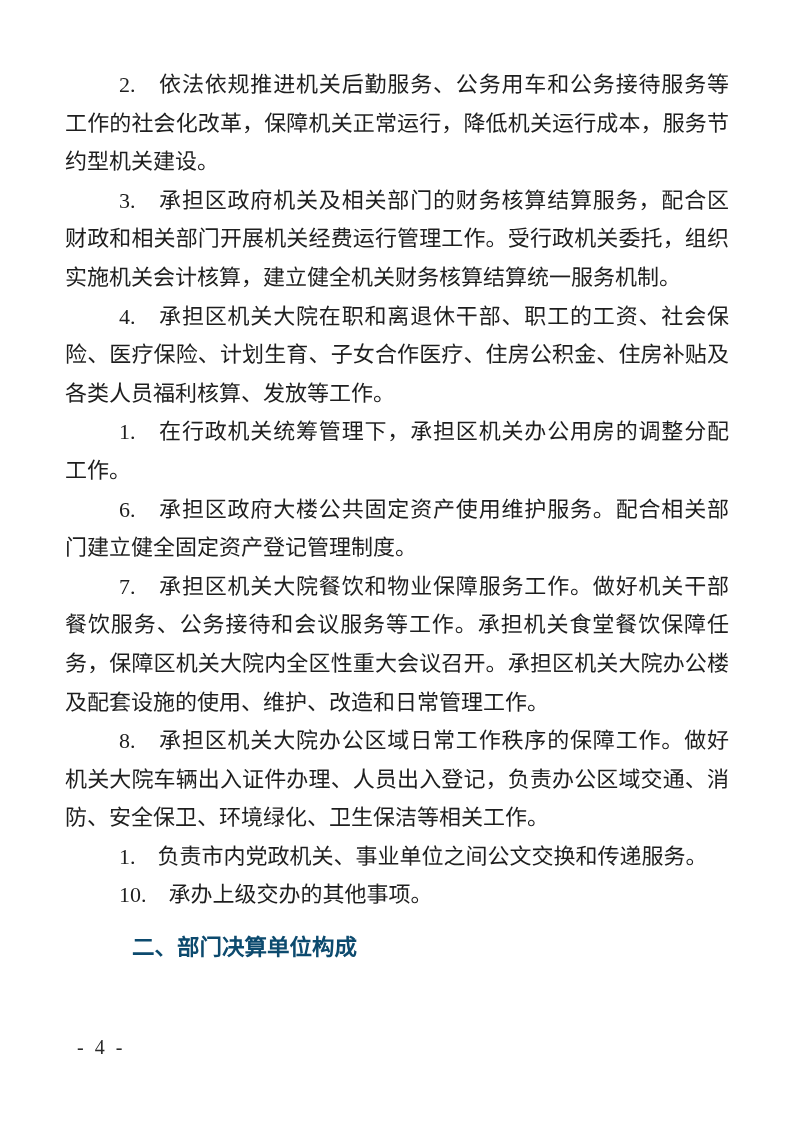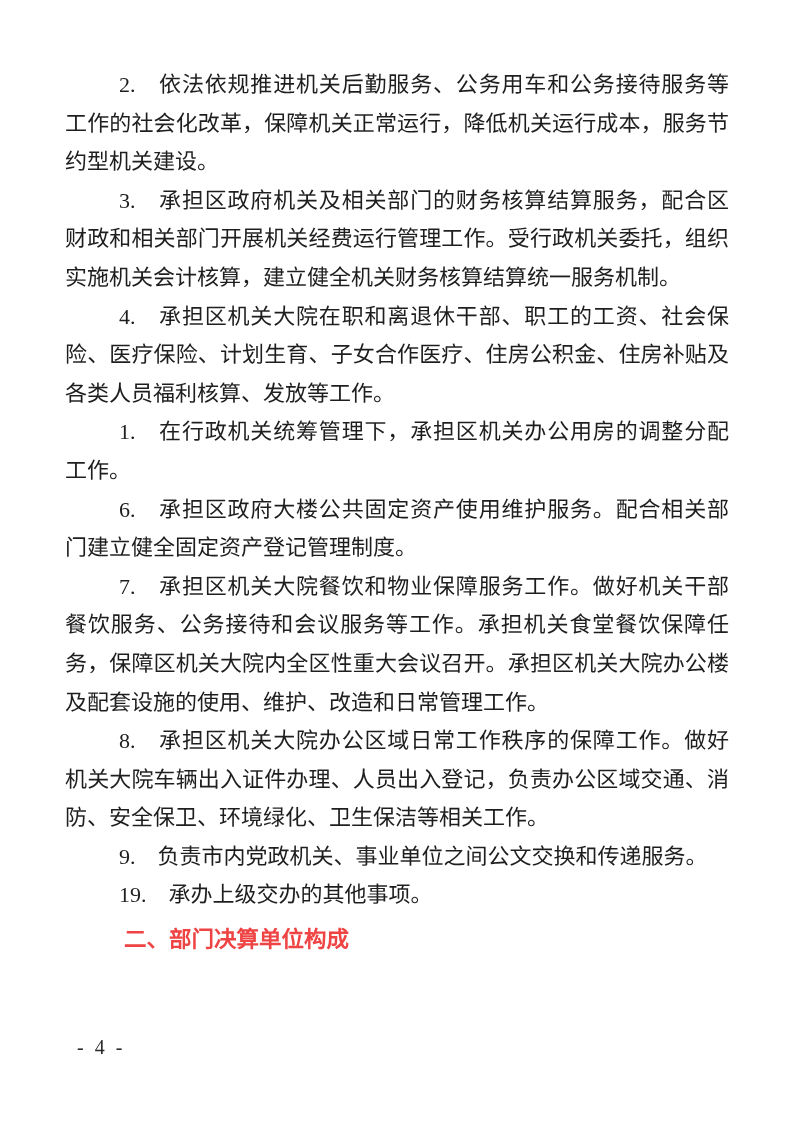--- a/index.html
+++ b/index.html
@@ -27,28 +27,28 @@
     padding: 0;
     font-size: 22px;
     line-height: 38.6px;
     text-align: justify;
     text-justify: inter-character;
     text-indent: 2.45em;
     word-break: break-all;
     color: #1e1e1e;
   }
   .section-heading {
-    margin: 6px;
+    margin: 14px;
     padding: 0;
     font-family: "Liberation Sans", "DejaVu Sans", sans-serif;
     font-weight: 700;
     font-size: 22.5px;
     line-height: 38.6px;
     text-indent: 2.35em;
-    color: #ef4444;
+    color: #0c4a6e;
   }
   .page-number {
     position: absolute;
     left: 77px;
     top: 1036px;
     font-size: 20px;
     letter-spacing: 3px;
     color: #2a2a2a;
     font-family: "Liberation Serif", "DejaVu Serif", serif;
   }
@@ -58,18 +58,18 @@
 
 <div class="page">
   <div class="content">
     <p class="para">2.　依法依规推进机关后勤服务、公务用车和公务接待服务等工作的社会化改革，保障机关正常运行，降低机关运行成本，服务节约型机关建设。</p>
     <p class="para">3.　承担区政府机关及相关部门的财务核算结算服务，配合区财政和相关部门开展机关经费运行管理工作。受行政机关委托，组织实施机关会计核算，建立健全机关财务核算结算统一服务机制。</p>
     <p class="para">4.　承担区机关大院在职和离退休干部、职工的工资、社会保险、医疗保险、计划生育、子女合作医疗、住房公积金、住房补贴及各类人员福利核算、发放等工作。</p>
     <p class="para">1.　在行政机关统筹管理下，承担区机关办公用房的调整分配工作。</p>
     <p class="para">6.　承担区政府大楼公共固定资产使用维护服务。配合相关部门建立健全固定资产登记管理制度。</p>
     <p class="para">7.　承担区机关大院餐饮和物业保障服务工作。做好机关干部餐饮服务、公务接待和会议服务等工作。承担机关食堂餐饮保障任务，保障区机关大院内全区性重大会议召开。承担区机关大院办公楼及配套设施的使用、维护、改造和日常管理工作。</p>
     <p class="para">8.　承担区机关大院办公区域日常工作秩序的保障工作。做好机关大院车辆出入证件办理、人员出入登记，负责办公区域交通、消防、安全保卫、环境绿化、卫生保洁等相关工作。</p>
-    <p class="para">9.　负责市内党政机关、事业单位之间公文交换和传递服务。</p>
-    <p class="para">19.　承办上级交办的其他事项。</p>
+    <p class="para">1.　负责市内党政机关、事业单位之间公文交换和传递服务。</p>
+    <p class="para">10.　承办上级交办的其他事项。</p>
     <h2 class="section-heading">二、部门决算单位构成</h2>
   </div>
   <div class="page-number">- 4 -</div>
 </div>
 
 </body></html>

